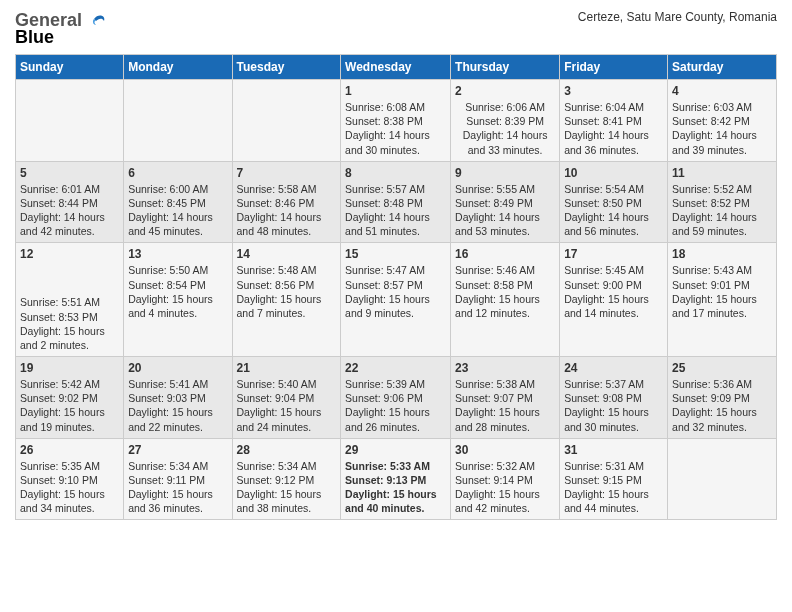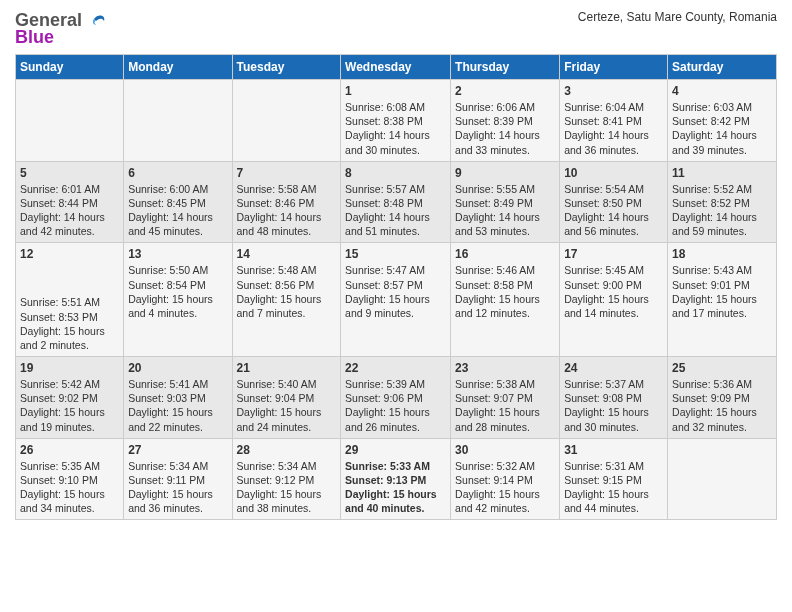--- a/index.html
+++ b/index.html
@@ -83,21 +83,21 @@
 
 <div class="header">
   <div class="logo">
     <div style="display:flex;align-items:center;">
       <span style="font-size:18px;font-weight:bold;color:#555;">General</span>
       <svg width="22" height="20" viewBox="0 0 22 20" style="margin-left:2px;">
         <path d="M10 8 C14 2, 22 4, 20 10 C18 6, 14 8, 12 10 Z" fill="#1a6ab5"></path>
         <path d="M10 8 C8 10, 9 14, 12 14 C10 12, 10 10, 12 10 Z" fill="#4a9de0"></path>
       </svg>
     </div>
-    <span style="font-size:18px;font-weight:bold;color:#a21caf;margin-top:-4px;">Blue</span>
+    <span style="font-size:18px;font-weight:bold;color:#000000;margin-top:-4px;">Blue</span>
   </div>
   <div class="title-block">
     <div class="subtitle">Certeze, Satu Mare County, Romania</div>
   </div>
 </div>
 
 <table>
   <thead>
     <tr>
     <th>Sunday</th>
@@ -116,21 +116,21 @@
         <td class="empty-cell"></td>
         <td>
           <span class="day-num">1</span>
           <div class="day-info" style="white-space: pre-line;">Sunrise: 6:08 AM
 Sunset: 8:38 PM
 Daylight: 14 hours
 and 30 minutes.</div>
         </td>
         <td>
           <span class="day-num">2</span>
-          <div class="day-info" style="white-space: pre-line;">Sunrise: 6:06 AM
+          <div class="day-info" style="white-space: pre-line; text-align: center;">Sunrise: 6:06 AM
 Sunset: 8:39 PM
 Daylight: 14 hours
 and 33 minutes.</div>
         </td>
         <td>
           <span class="day-num">3</span>
           <div class="day-info" style="white-space: pre-line;">Sunrise: 6:04 AM
 Sunset: 8:41 PM
 Daylight: 14 hours
 and 36 minutes.</div>

